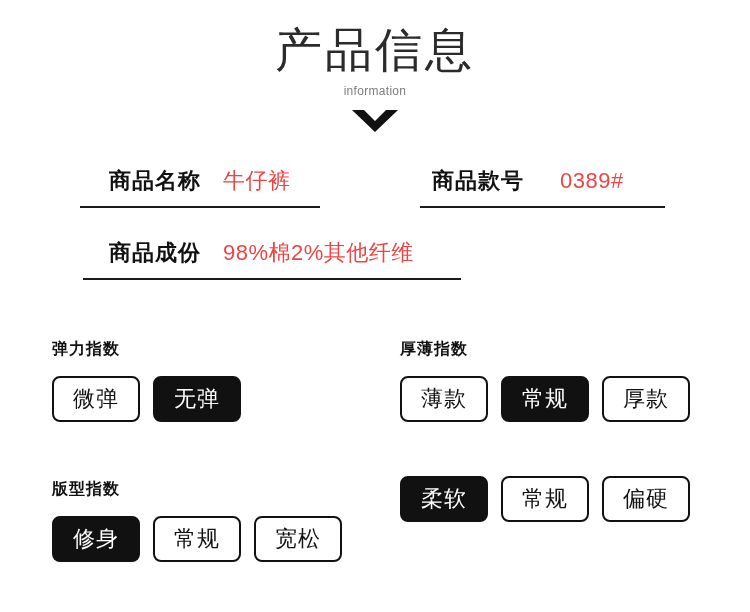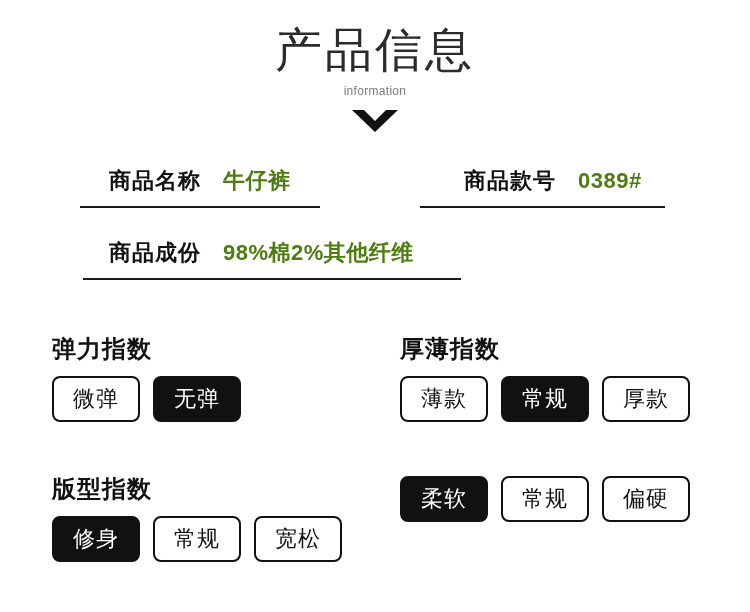--- a/index.html
+++ b/index.html
@@ -74,37 +74,37 @@
     height: 72px;
   }
 
   .info-cell {
     position: absolute;
     display: flex;
     align-items: baseline;
   }
 
   .info-cell.left  { left: 82px;  top: 6px; }
-  .info-cell.right { left: 437px; top: 6px; }
+  .info-cell.right { left: 405px; top: 6px; gap: 14px; }
 
   .info-label {
     font-size: 22px;
     line-height: 30px;
     font-weight: 700;
     color: #111111;
     letter-spacing: 1px;
     white-space: nowrap;
     margin-left: 27px;
   }
 
   .info-value {
     font-size: 22px;
     line-height: 30px;
-    font-weight: 700;
-    color: #4d7c0f;
+    font-weight: 400;
+    color: #ef4444;
     letter-spacing: 0.5px;
     white-space: nowrap;
     margin-left: 22px;
   }
 
   .divider {
     position: absolute;
     height: 2px;
     background: #1a1a1a;
   }
@@ -126,21 +126,21 @@
     width: 330px;
   }
 
   .index-block.col-left  { left: 52px; }
   .index-block.col-right { left: 400px; }
 
   .index-block.row-top    { top: 0px; }
   .index-block.row-bottom { top: 140px; }
 
   .index-title {
-    font-size: 24px;
+    font-size: 16px;
     line-height: 26px;
     font-weight: 700;
     color: #111111;
     letter-spacing: 1px;
     white-space: nowrap;
     margin-bottom: 14px;
   }
 
   .chip-row {
     display: flex;

